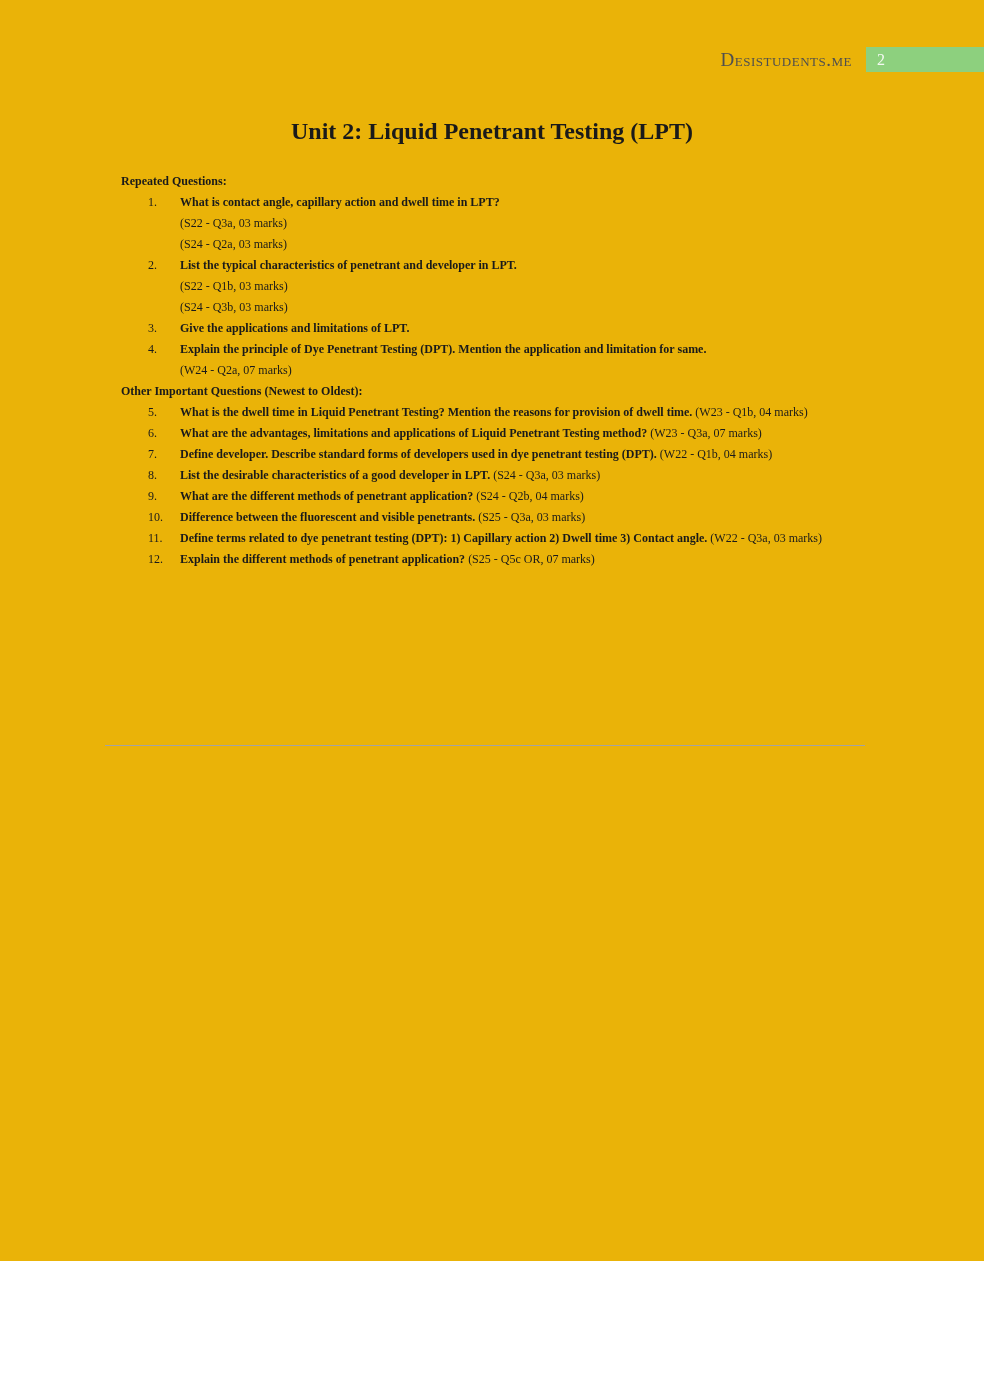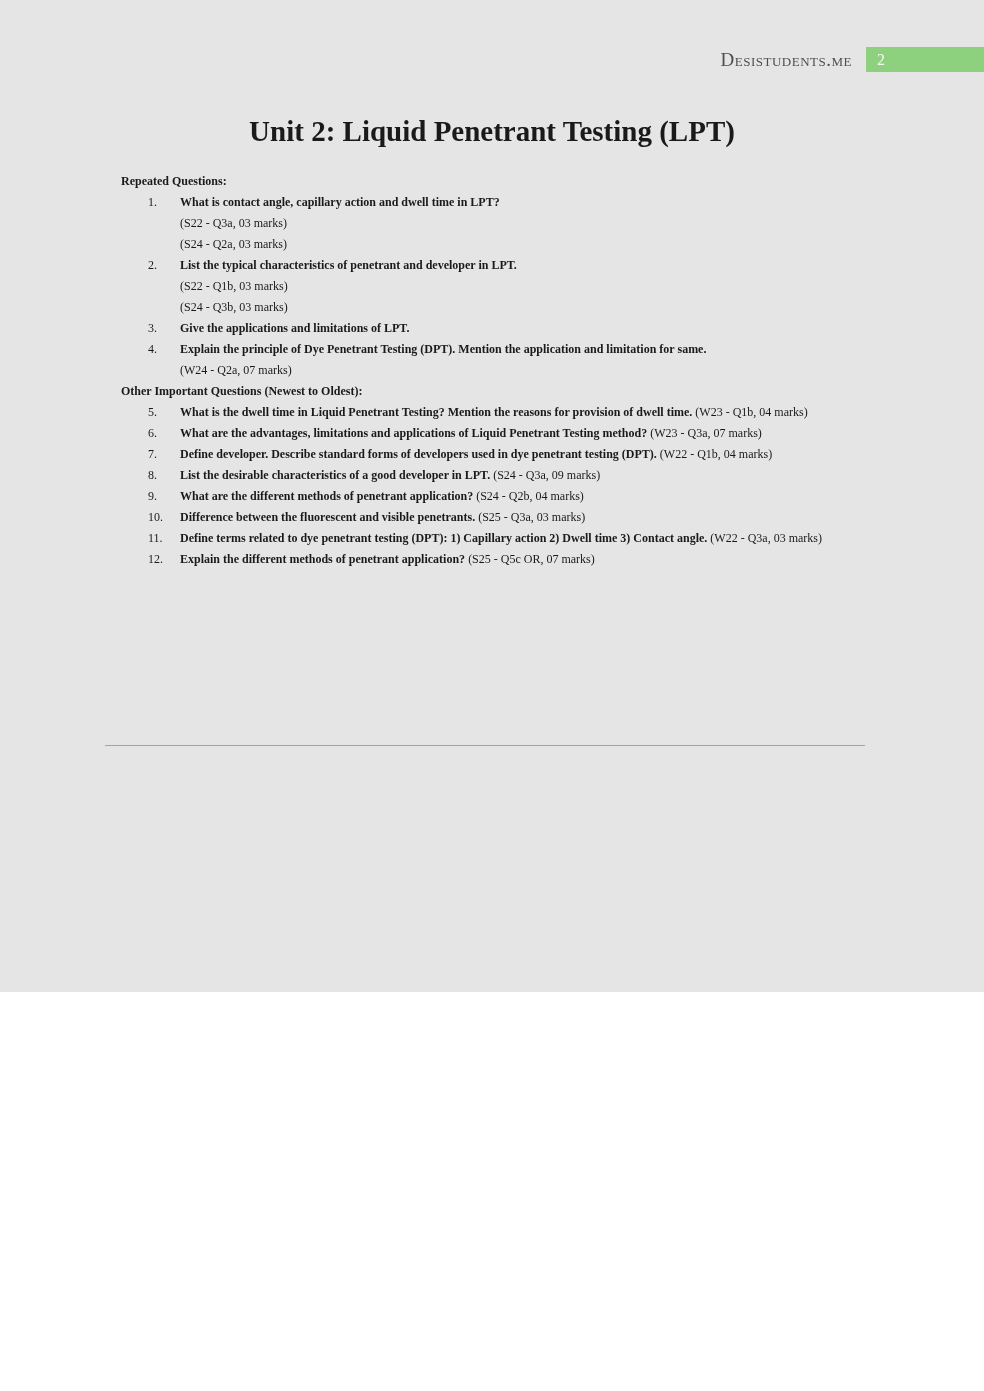--- a/index.html
+++ b/index.html
@@ -1,20 +1,20 @@
 <!DOCTYPE html>
 <html><head>
 <meta charset="utf-8">
 <style>
   html, body { margin: 0; padding: 0; background: #ffffff; }
   .page {
     position: relative;
     width: 984px;
-    height: 992px;
-    background: #e5e5e5;
+    height: 1261px;
+    background: #eab308;
     font-family: "Liberation Serif", "DejaVu Serif", serif;
     color: #1a1a1a;
     overflow: hidden;
   }
   .header {
     position: absolute;
     top: 47px;
     right: 0;
     display: flex;
     align-items: center;
@@ -37,21 +37,21 @@
     color: #f4f9f1;
     font-size: 16px;
     padding-left: 11px;
   }
   .title {
     position: absolute;
     top: 116px;
     left: 0;
     width: 100%;
     text-align: center;
-    font-size: 29px;
+    font-size: 24px;
     font-weight: bold;
     margin: 0;
     line-height: 30px;
   }
   .content {
     position: absolute;
     top: 171px;
     left: 121px;
     width: 746px;
     font-size: 12px;
@@ -172,21 +172,21 @@
       <div class="item-body">
         <span class="q">Define developer. Describe standard forms of developers used in dye penetrant testing (DPT).</span>
         <span class="marks">(W22 - Q1b, 04 marks)</span>
       </div>
     </div>
 
     <div class="item">
       <span class="num">8.</span>
       <div class="item-body">
         <span class="q">List the desirable characteristics of a good developer in LPT.</span>
-        <span class="marks">(S24 - Q3a, 09 marks)</span>
+        <span class="marks">(S24 - Q3a, 03 marks)</span>
       </div>
     </div>
 
     <div class="item">
       <span class="num">9.</span>
       <div class="item-body">
         <span class="q">What are the different methods of penetrant application?</span>
         <span class="marks">(S24 - Q2b, 04 marks)</span>
       </div>
     </div>

